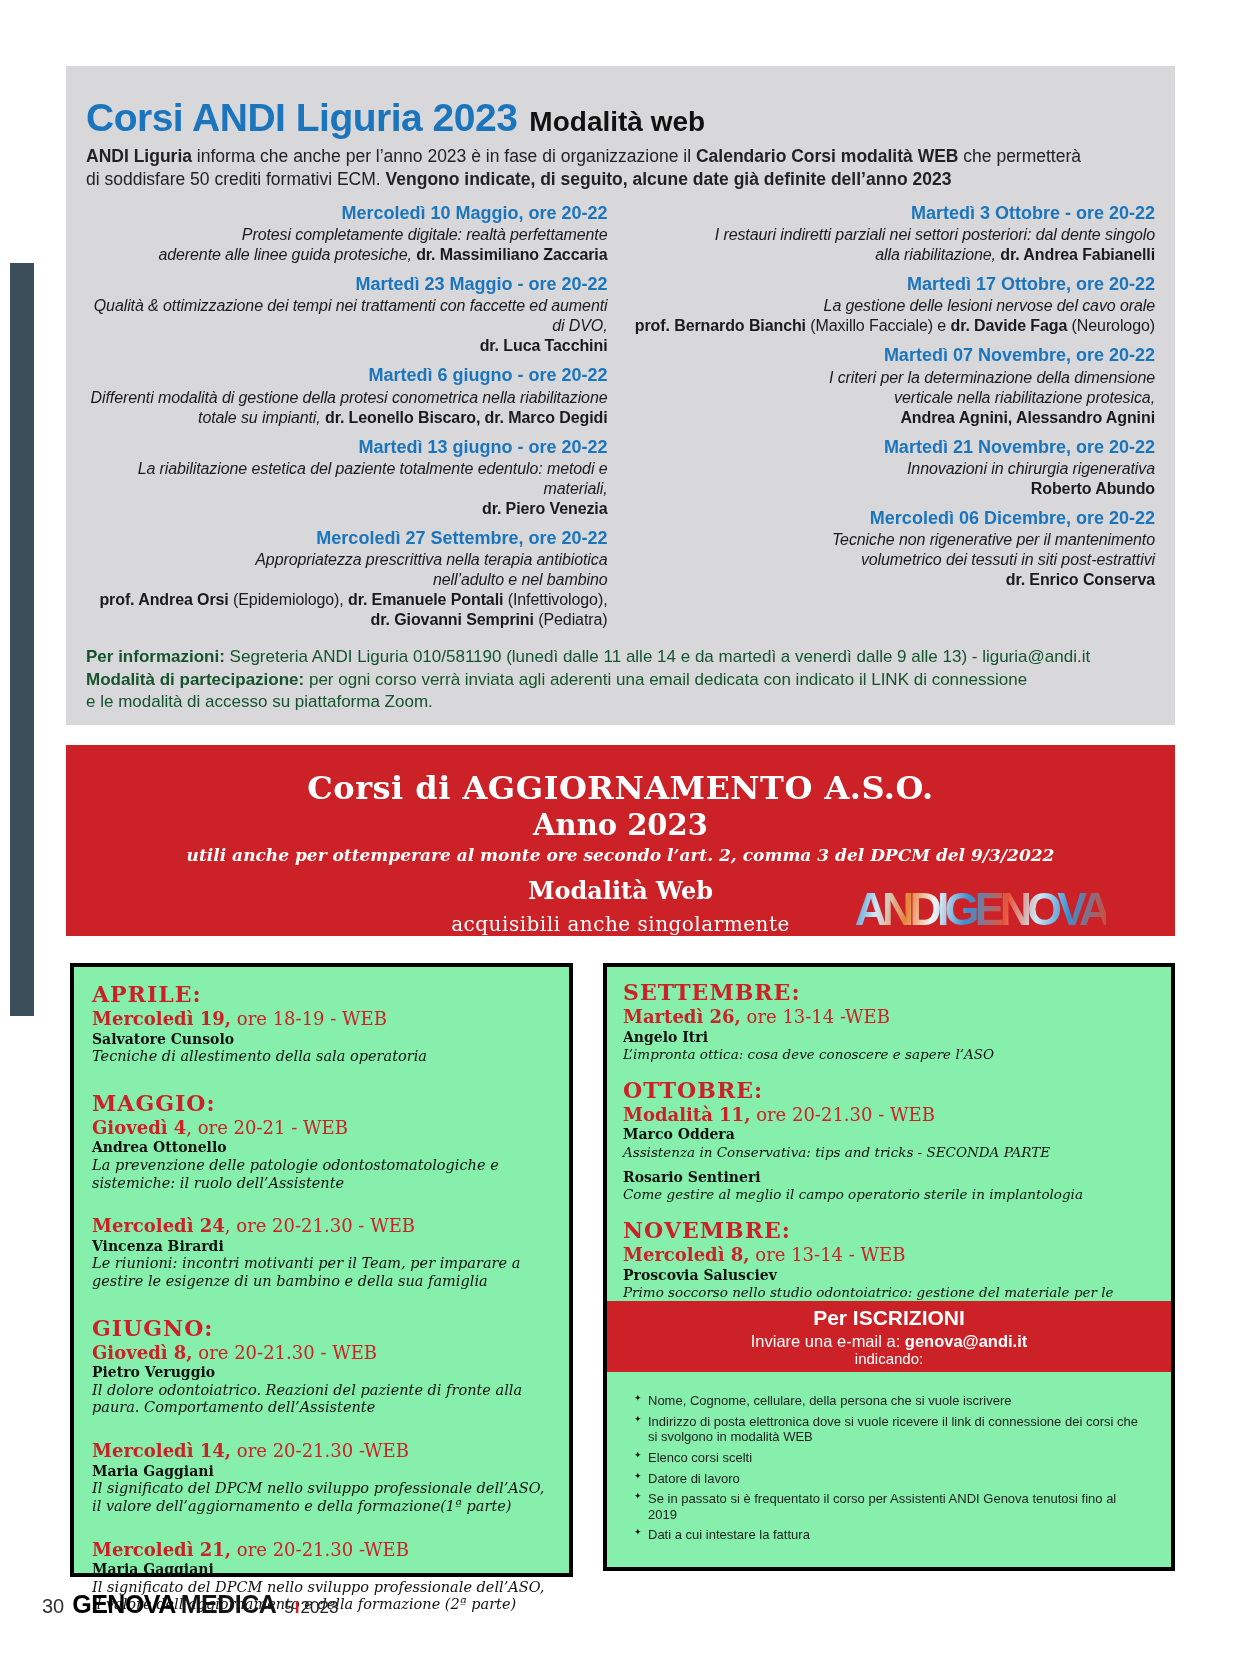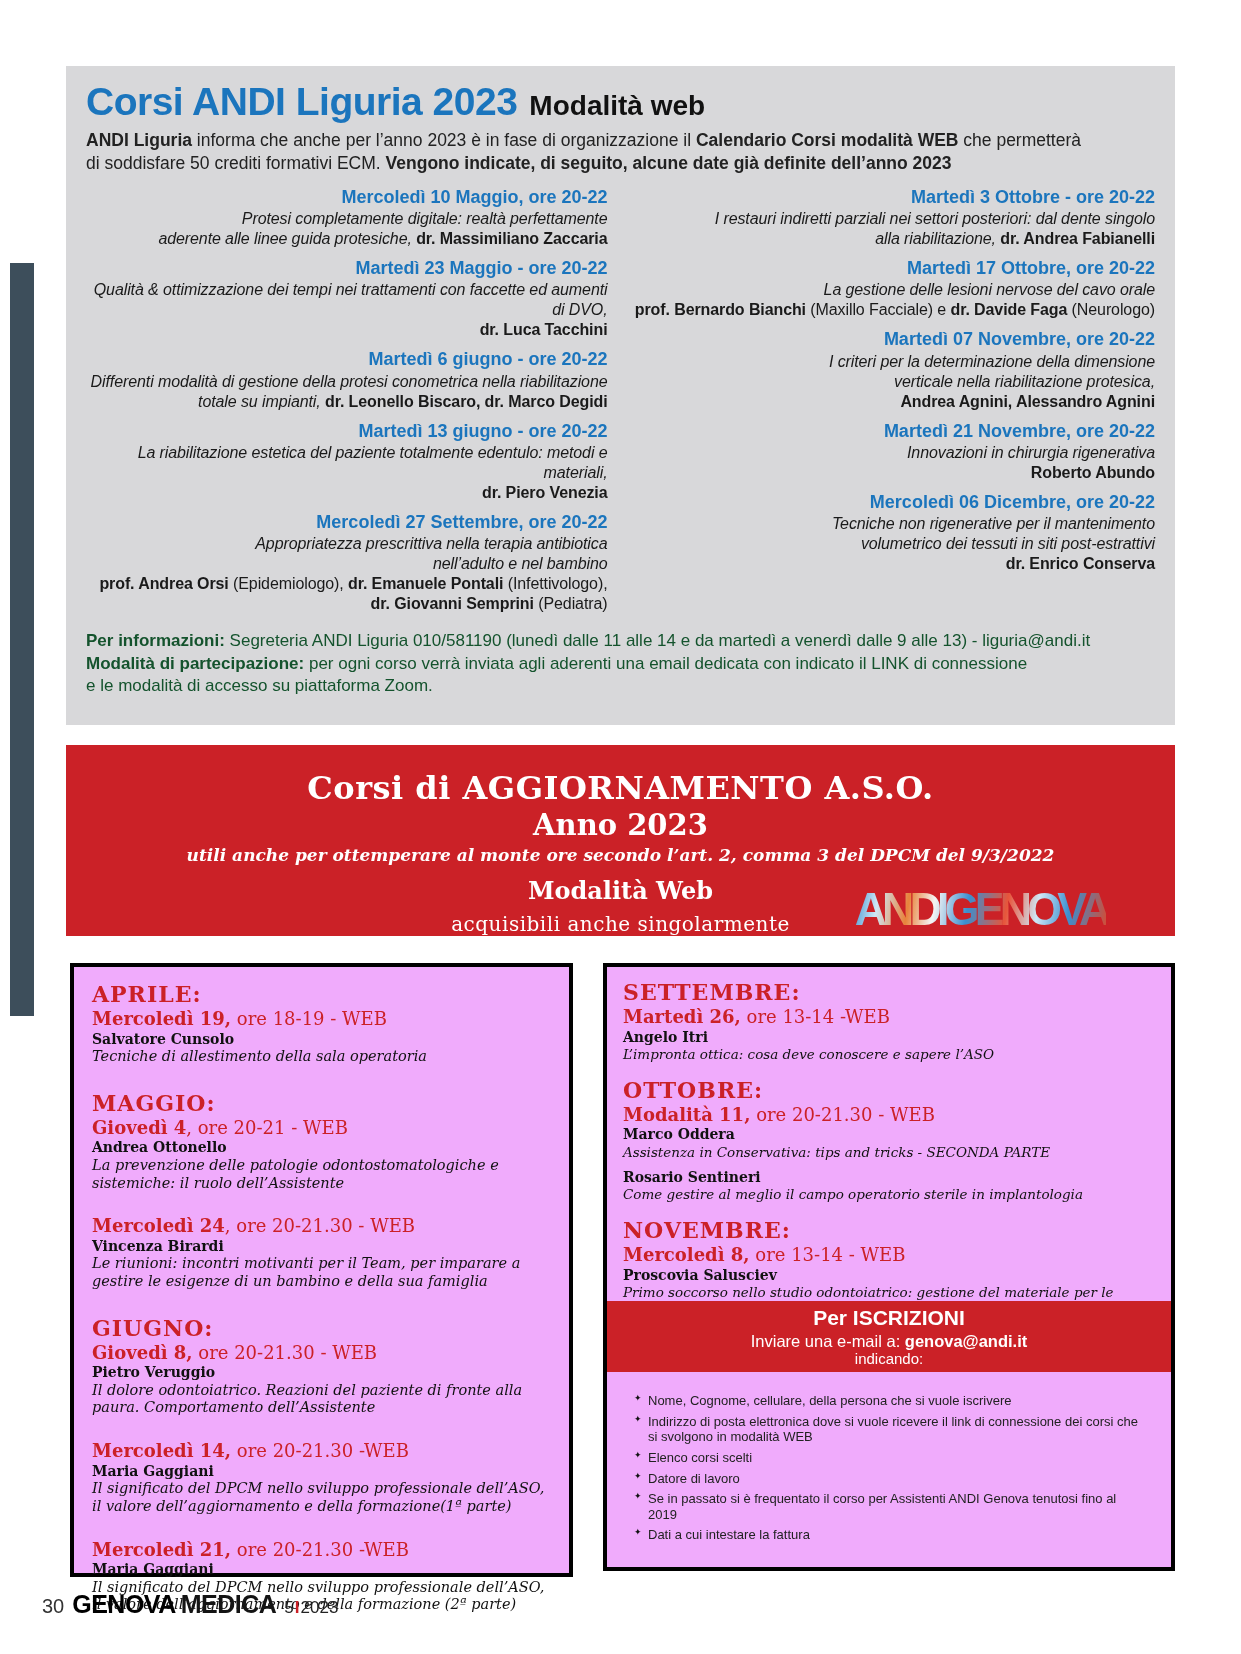--- a/index.html
+++ b/index.html
@@ -4,21 +4,21 @@
 <style>
   html,body{margin:0;padding:0;}
   body{width:1241px;height:1654px;background:#fff;font-family:"Liberation Sans",sans-serif;}
   .page{position:relative;width:1241px;height:1654px;background:#ffffff;overflow:hidden;}
 
   .slate-bar{position:absolute;left:10px;top:263px;width:24px;height:753px;background:#3d4e5b;}
 
   
   .gray-box{position:absolute;left:66px;top:66px;width:1109px;height:659px;background:#d8d8da;
             box-sizing:border-box;padding:14px 20px;color:#1a1a1a;overflow:hidden;}
-  .head{display:flex;align-items:baseline;gap:12px;}
+  .head{display:flex;align-items:baseline;gap:12px;margin-top:16px;}
   .g-title{color:#1b75bd;font-size:39px;font-weight:bold;letter-spacing:-0.5px;}
   .g-sub{color:#111;font-size:28px;font-weight:bold;}
   .intro{font-size:17.5px;line-height:1.3;margin:5px 0 0;color:#222;max-width:1010px;}
   .cols{display:flex;gap:26px;margin-top:11px;}
   .col{width:50%;text-align:right;}
   .web-entry{margin-bottom:8px;}
   .wdate{color:#1b75bd;font-weight:bold;font-size:18px;line-height:1.3;}
   .wline{font-size:16px;line-height:1.25;color:#1a1a1a;letter-spacing:-0.1px;}
   span.i{font-style:italic;}
   span.b{font-weight:bold;}
@@ -32,21 +32,21 @@
   .b3{font-size:17px;font-style:italic;font-weight:bold;margin-top:3px;}
   .b4{font-size:24px;font-weight:bold;margin-top:11px;font-family:"DejaVu Serif",serif;}
   .b5{font-size:20px;margin-top:7px;letter-spacing:0.5px;}
   .logo{position:absolute;right:62px;bottom:0px;font-family:"Liberation Sans",sans-serif;
         font-size:47px;font-weight:bold;letter-spacing:-5px;transform:scaleX(0.95);
         background:linear-gradient(100deg,#3a8fcf 0%,#cfe8f7 10%,#e8823a 22%,#f5f5f5 32%,
                    #3a8fcf 45%,#e8553a 60%,#cfe8f7 72%,#3a8fcf 84%,#d84a30 100%);
         -webkit-background-clip:text;background-clip:text;color:transparent;}
 
   
-  .aso-box{position:absolute;top:963px;border:4px solid #000;background:#f0abfc;box-sizing:border-box;
+  .aso-box{position:absolute;top:963px;border:4px solid #000;background:#86efac;box-sizing:border-box;
            font-family:"DejaVu Serif",serif;color:#111;}
   .box-left{left:70px;width:503px;height:614px;padding:14px 18px;}
   .box-right{left:603px;width:572px;height:608px;display:flex;flex-direction:column;}
   .box-right .aso-content{flex:1;overflow:hidden;padding:12px 16px 0;}
   .month-name{color:#cb2127;font-weight:bold;font-size:22px;letter-spacing:1px;}
   .aso-date{color:#cb2127;font-size:18px;margin-top:2px;line-height:1.15;}
   .aso-date strong{font-weight:bold;}
   .aso-speaker{font-weight:bold;font-size:14px;margin-top:2px;line-height:1.1;}
   .aso-topic{font-style:italic;font-size:13.5px;line-height:1.22;margin-top:1px;}
   .box-left .aso-topic{font-size:14.5px;}

